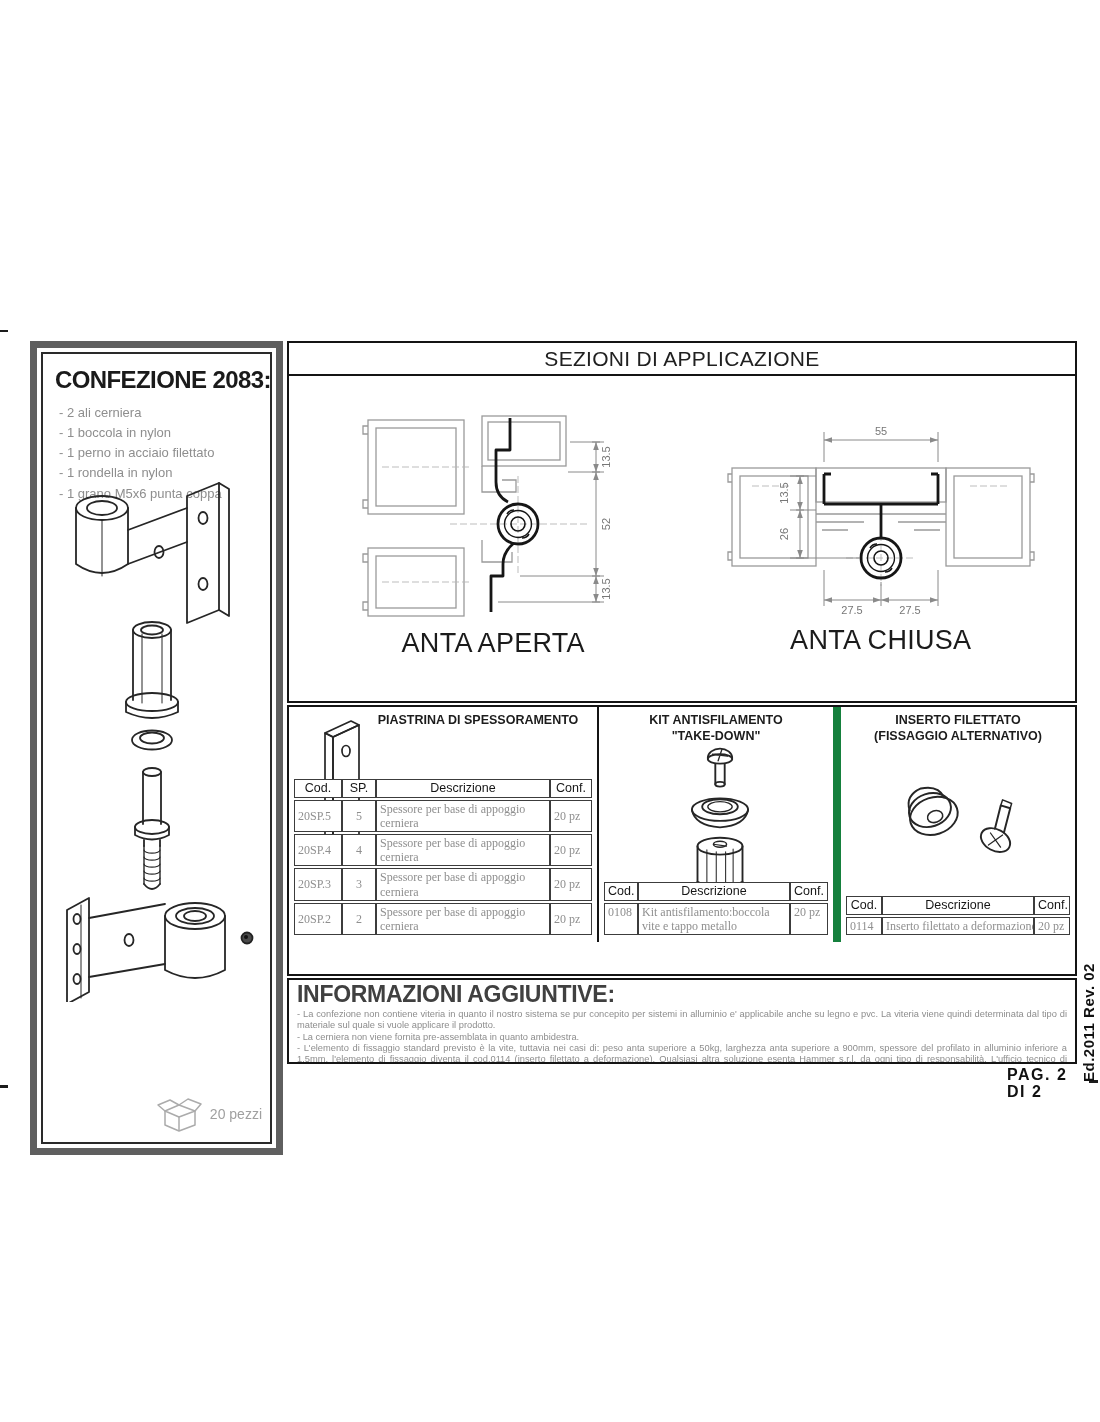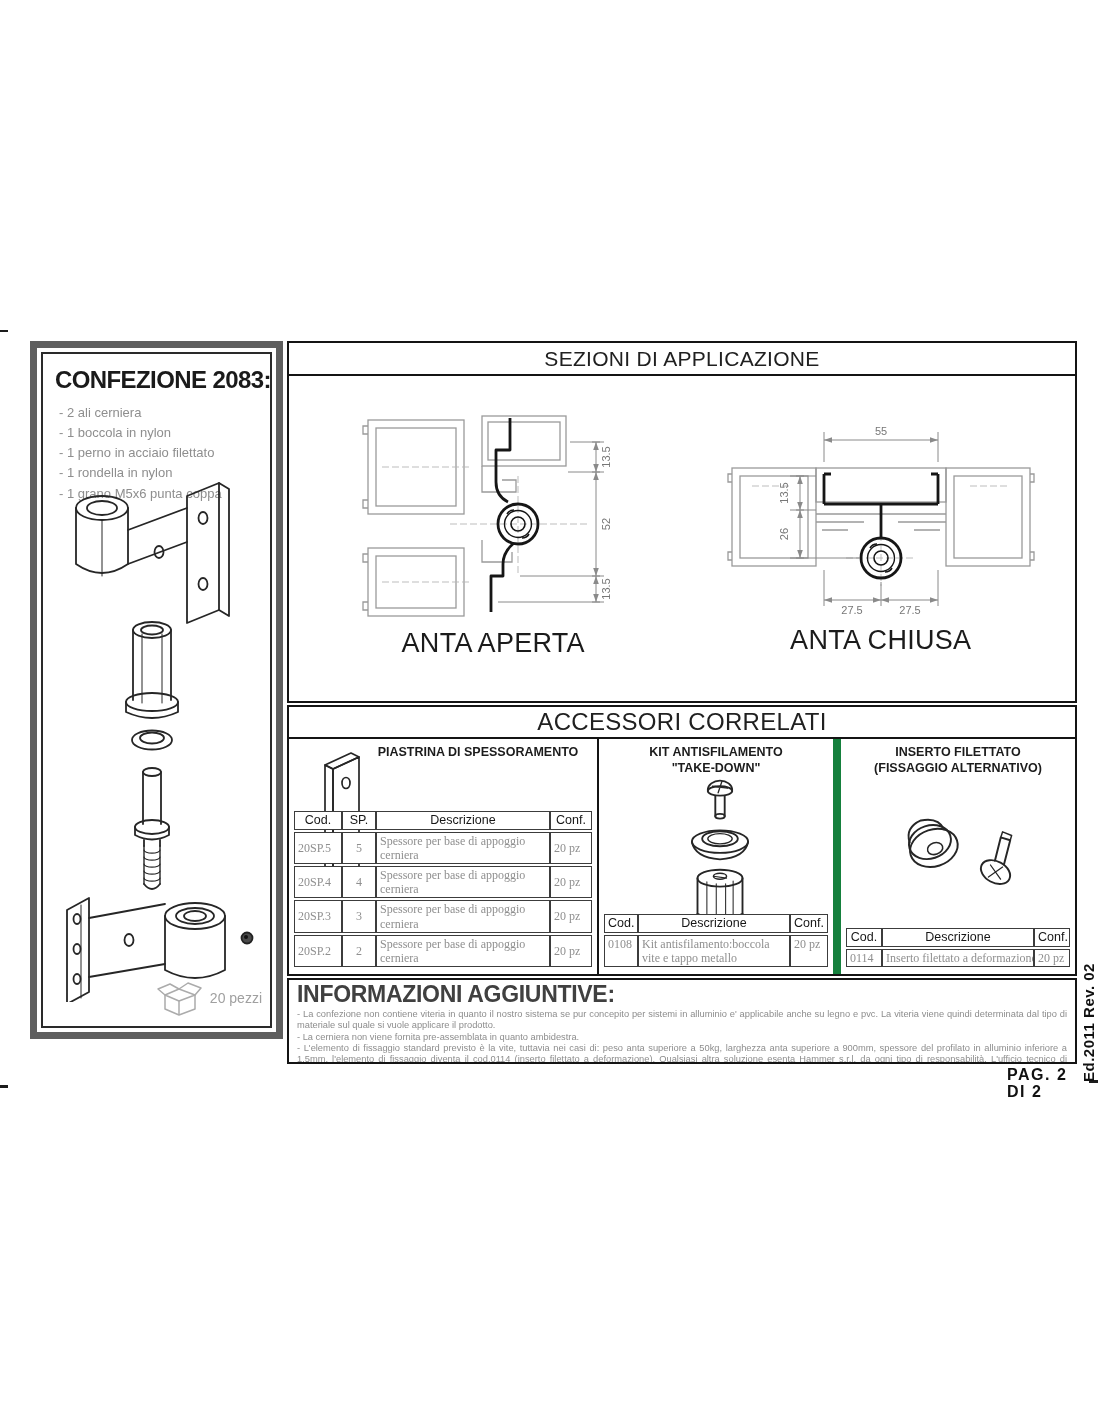--- a/index.html
+++ b/index.html
@@ -5,21 +5,21 @@
   html,body { margin:0; padding:0; }
   body {
     width:1100px; height:1422px; position:relative; background:#ffffff;
     font-family:"Liberation Sans", sans-serif; color:#1a1a1a;
     -webkit-font-smoothing:antialiased;
   }
   .crop-mark { position:absolute; background:#1c1c1c; }
 
   
   .left-panel {
-    position:absolute; left:30px; top:341px; width:253px; height:698px;
+    position:absolute; left:30px; top:341px; width:253px; height:814px;
     border:7px solid #5f5f5f; box-sizing:border-box; padding:4px; background:#fff;
   }
   .left-inner {
     border:2px solid #2a2a2a; width:100%; height:100%; box-sizing:border-box;
     position:relative; padding:8px 6px;
   }
   .conf-title { font-size:24px; font-weight:600; letter-spacing:-0.6px; margin:4px 0 9px 6px; white-space:nowrap; }
   .conf-list { margin-left:10px; font-size:13px; color:#8e8e8e; line-height:1.55; }
   .exploded-wrap { position:absolute; left:4px; top:118px; width:212px; height:530px; }
   .pieces-row {
@@ -286,21 +286,20 @@
         <text class="dim-text" transform="rotate(-90 62 116)" x="62" y="116" text-anchor="middle">26</text>
         <text class="dim-text" x="126" y="196" text-anchor="middle">27.5</text>
         <text class="dim-text" x="184" y="196" text-anchor="middle">27.5</text>
       </svg>
       <div class="sezione-label">ANTA CHIUSA</div>
     </div>
   </div>
 </div>
 
 <div class="accessori-box">
-  <div class="box-header accessori-header">ACCESSORI CORRELATI</div>
   <div class="accessori-cols">
 
     <div class="acc-col c1">
       <div class="acc-title" style="margin-left:70px;">PIASTRINA DI SPESSORAMENTO</div>
       <svg class="acc-draw" style="left:8px; top:6px;" width="90" height="152" viewBox="0 0 90 152">
         <g fill="none" stroke="#262626" stroke-width="1.7" stroke-linejoin="round">
           <path d="M28,20 L36,24 L36,139 L28,135 Z"></path>
           <path d="M36,24 L62,12 L62,127 L36,139 Z"></path>
           <path d="M28,20 L36,24 L62,12 L54,8 Z"></path>
           <ellipse cx="49" cy="38" rx="4" ry="5.5"></ellipse>

